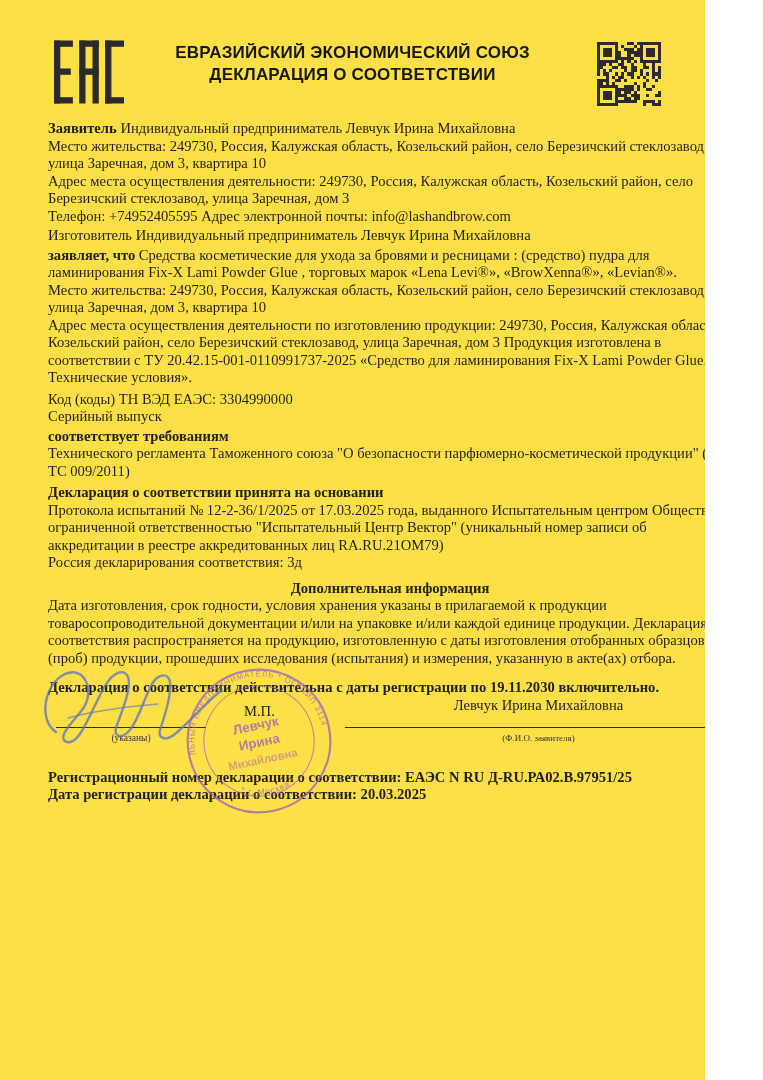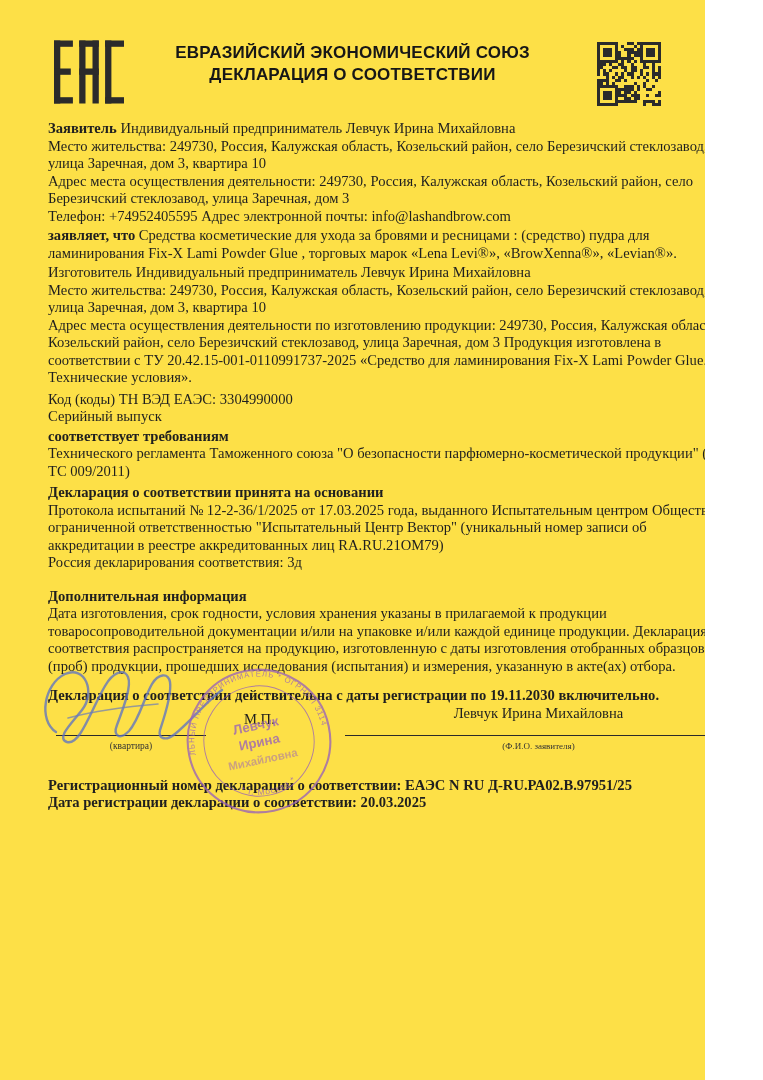--- a/index.html
+++ b/index.html
@@ -308,40 +308,40 @@
       <rect x="19" y="20" width="1" height="1" fill="#2b2b2b"></rect>
       <rect x="20" y="20" width="1" height="1" fill="#2b2b2b"></rect>
     </svg>
 
   <div class="doc-body">
     <div id="paragraphs">
         <p class="para"><b>Заявитель </b><span>Индивидуальный предприниматель Левчук Ирина Михайловна</span></p>
         <p class="para"><span>Место жительства: 249730, Россия, Калужская область, Козельский район, село Березичский стеклозавод, улица Заречная, дом 3, квартира 10</span></p>
         <p class="para"><span>Адрес места осуществления деятельности: 249730, Россия, Калужская область, Козельский район, село Березичский стеклозавод, улица Заречная, дом 3</span></p>
         <p class="para"><span>Телефон: +74952405595 Адрес электронной почты: info@lashandbrow.com</span></p>
+        <p class="para" style="margin-top: 2px;"><span>Изготовитель Индивидуальный предприниматель Левчук Ирина Михайловна</span></p>
         <p class="para" style="margin-top: 2px;"><b>заявляет, что </b><span>Средства косметические для ухода за бровями и ресницами : (средство) пудра для ламинирования Fix-X Lami Powder Glue , торговых марок «Lena Levi®», «BrowXenna®», «Levian®».</span></p>
-        <p class="para" style="margin-top: 2px;"><span>Изготовитель Индивидуальный предприниматель Левчук Ирина Михайловна</span></p>
         <p class="para"><span>Место жительства: 249730, Россия, Калужская область, Козельский район, село Березичский стеклозавод, улица Заречная, дом 3, квартира 10</span></p>
         <p class="para"><span>Адрес места осуществления деятельности по изготовлению продукции: 249730, Россия, Калужская область, Козельский район, село Березичский стеклозавод, улица Заречная, дом 3 Продукция изготовлена в соответствии с ТУ 20.42.15-001-0110991737-2025 «Средство для ламинирования Fix-X Lami Powder Glue. Технические условия».</span></p>
         <p class="para" style="margin-top: 4px;"><span>Код (коды) ТН ВЭД ЕАЭС: 3304990000</span></p>
         <p class="para"><span>Серийный выпуск</span></p>
         <p class="para" style="margin-top: 2px;"><b>соответствует требованиям</b></p>
         <p class="para"><span>Технического регламента Таможенного союза "О безопасности парфюмерно-косметической продукции" (ТР ТС 009/2011)</span></p>
         <p class="para" style="margin-top: 4px;"><b>Декларация о соответствии принята на основании</b></p>
         <p class="para"><span>Протокола испытаний № 12-2-36/1/2025 от 17.03.2025 года, выданного Испытательным центром Общества с ограниченной ответственностью "Испытательный Центр Вектор" (уникальный номер записи об аккредитации в реестре аккредитованных лиц RA.RU.21ОМ79)</span></p>
         <p class="para"><span>Россия декларирования соответствия: 3д</span></p>
-        <p class="para" style="margin-top: 16px;"><b>Дополнительная информация</b></p>
+        <p class="para" style="margin-top: 8px; text-align: center;"><b>Дополнительная информация</b></p>
         <p class="para"><span>Дата изготовления, срок годности, условия хранения указаны в прилагаемой к продукции товаросопроводительной документации и/или на упаковке и/или каждой единице продукции. Декларация соответствия распространяется на продукцию, изготовленную с даты изготовления отобранных образцов (проб) продукции, прошедших исследования (испытания) и измерения, указанную в акте(ах) отбора.</span></p>
         <p class="para" style="margin-top: 12px;"><b>Декларация о соответствии действительна с даты регистрации по 19.11.2030 включительно.</b></p>
       </div>
 
     <div class="sig-row">
       <span class="mp">М.П.</span>
       <span class="sign-line"></span>
-      <span class="sign-caption">(квартира)</span>
+      <span class="sign-caption">(указаны)</span>
       <span class="fio">
         <span class="fio-name">Левчук Ирина Михайловна</span>
         <span class="fio-line"></span>
         <span class="fio-caption">(Ф.И.О. заявителя)</span>
       </span>
     </div>
 
     <p class="footer-line first">Регистрационный номер декларации о соответствии: ЕАЭС N RU Д-RU.РА02.В.97951/25</p>
     <p class="footer-line second">Дата регистрации декларации о соответствии: 20.03.2025</p>
   </div>

